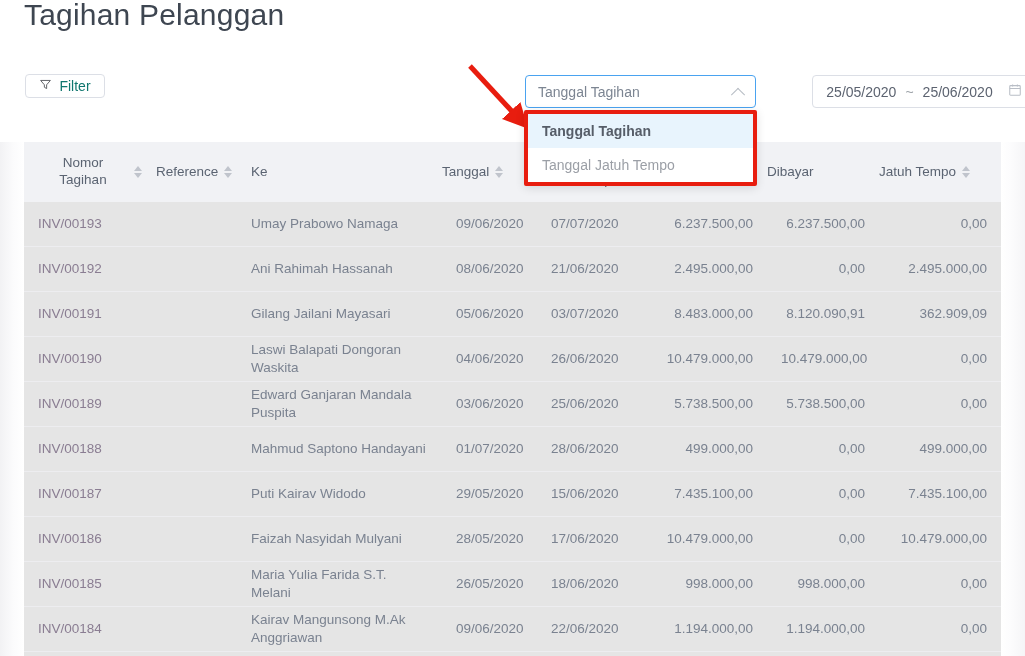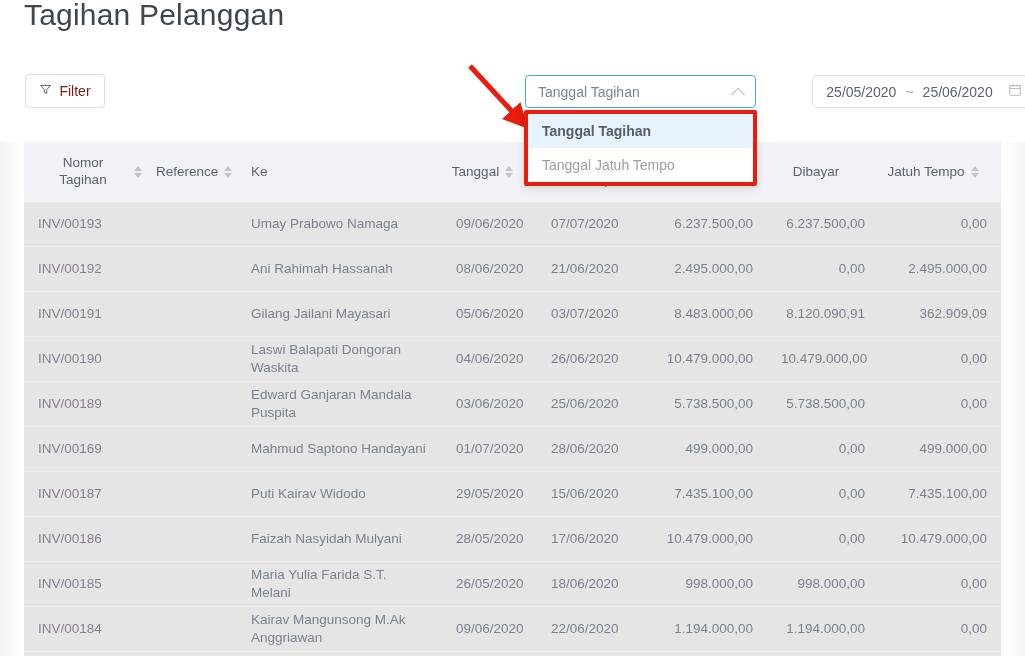--- a/index.html
+++ b/index.html
@@ -83,30 +83,30 @@
     position: absolute;
     left: 0; top: 58px;
     width: 1025px;
     height: 80px;
   }
   .filter-btn {
     position: absolute;
     left: 25px;
     top: 16px;
     width: 80px;
-    height: 34px;
+    height: 24px;
     border: 1px solid #dcdfe6;
     border-radius: 4px;
     background: #fff;
     display: flex;
     align-items: center;
     justify-content: center;
     gap: 7px;
     font-size: 14px;
-    color: #7f1d1d;
+    color: #0f766e;
     cursor: pointer;
     box-sizing: border-box;
   }
 
   .select-box {
     position: absolute;
     left: 525px;
     top: 75px;
     width: 231px;
     height: 33px;
@@ -223,21 +223,21 @@
     font-weight: 400;
     color: #5b6472;
     padding: 0 0 0 0;
     vertical-align: middle;
   }
   .th-inner {
     display: flex;
     align-items: center;
     gap: 6px;
   }
-  .th-inner.right { justify-content: center; padding-right: 14px; }
+  .th-inner.right { justify-content: flex-start; padding-right: 14px; }
   .th-inner.left  { justify-content: flex-start; padding-left: 14px; }
   .th-label { line-height: 1.25; }
   .th-label.wrap { white-space: normal; }
 
   .sorter {
     display: inline-flex;
     flex-direction: column;
     gap: 2px;
     flex: 0 0 auto;
   }
@@ -524,21 +524,21 @@
           </td>
           <td>
             <div class="cell right">5.738.500,00</div>
           </td>
           <td>
             <div class="cell right">0,00</div>
           </td>
         </tr>
         <tr>
           <td>
-            <div class="cell inv-no">INV/00169</div>
+            <div class="cell inv-no">INV/00188</div>
           </td>
           <td>
             <div class="cell"></div>
           </td>
           <td>
             <div class="cell">Mahmud Saptono Handayani</div>
           </td>
           <td>
             <div class="cell right">01/07/2020</div>
           </td>

